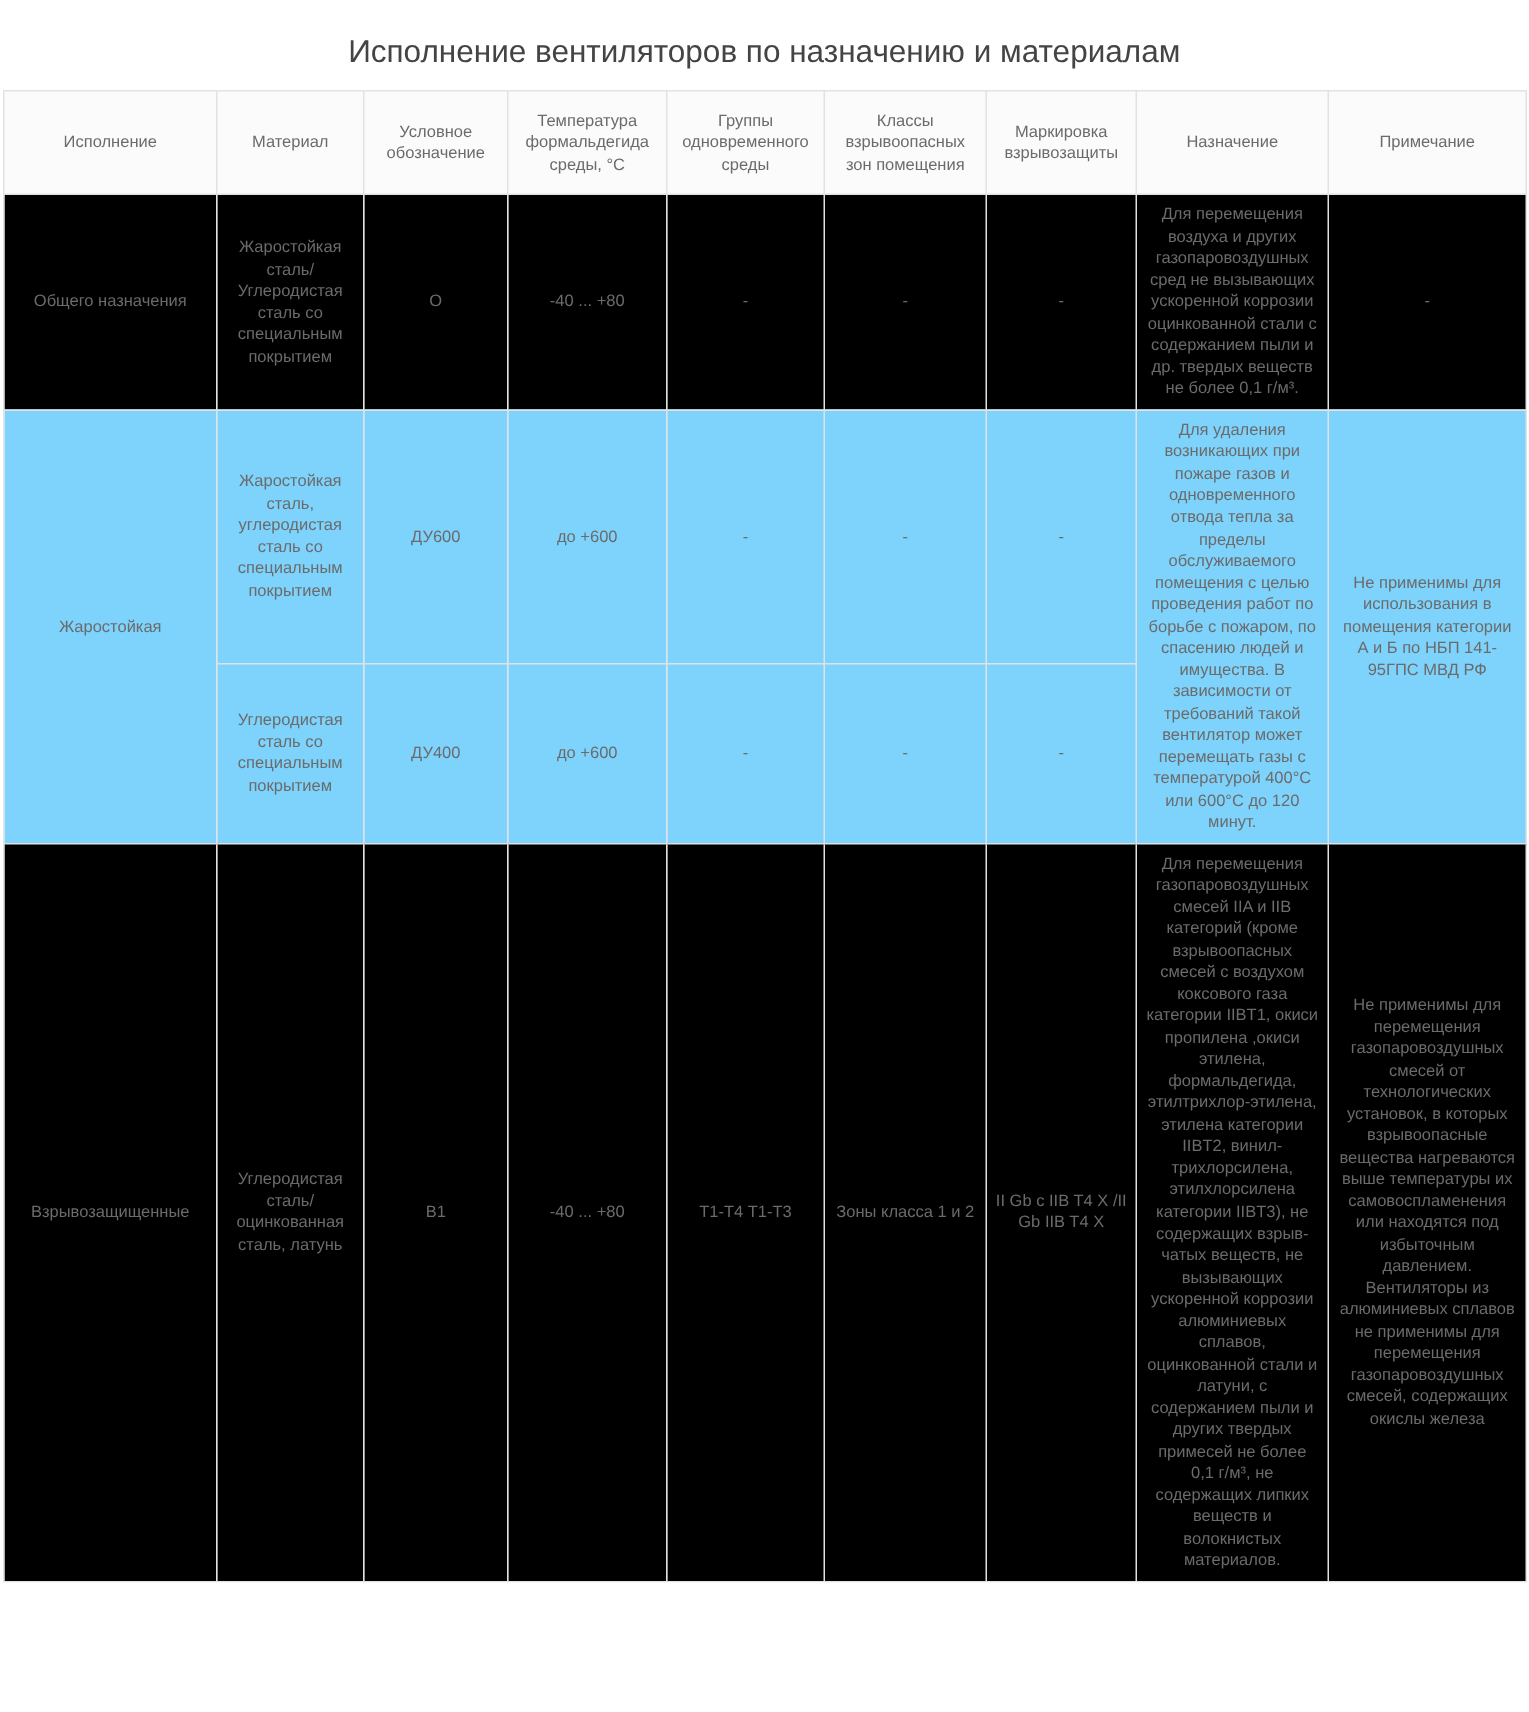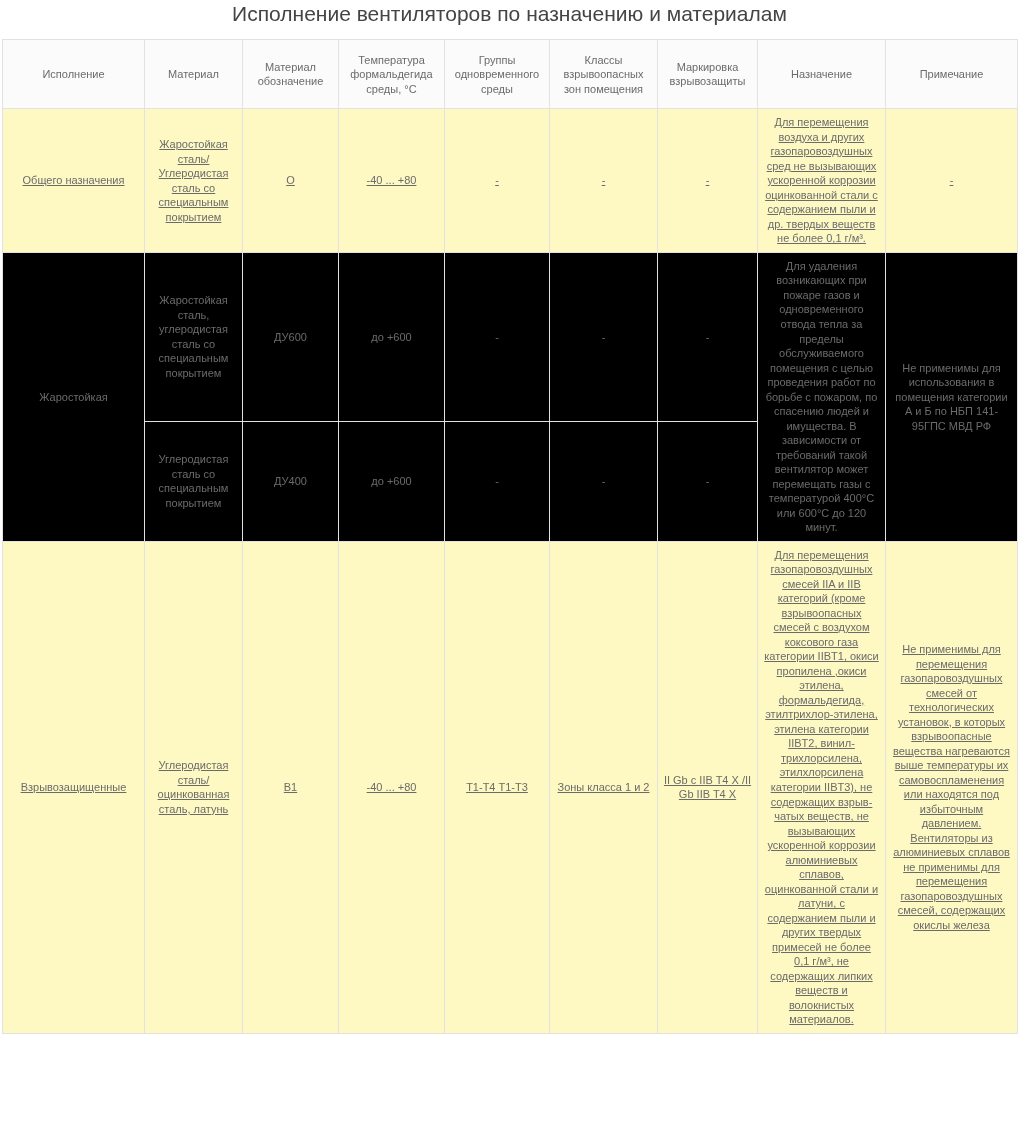--- a/index.html
+++ b/index.html
@@ -15,21 +15,21 @@
   }
   .page {
     width: 1019px;
     box-sizing: border-box;
   }
   .page-title {
     text-align: center;
     font-size: 21px;
     font-weight: 400;
     color: #444444;
-    margin: 0 0 12px 0;
+    margin: 21px 0 12px 0;
     line-height: 1.3;
   }
   table.spec-table {
     border-collapse: collapse;
     width: 1015px;
     margin: 0 2px;
     table-layout: fixed;
   }
   table.spec-table th,
   table.spec-table td {
@@ -51,25 +51,24 @@
   }
   table.spec-table td {
     font-size: 11px;
     color: #6b6b6b;
   }
   td.first-col {
     font-size: 12px;
     color: #555555;
   }
   tr.band-alt td {
-    background: #000000;
+    background: #7dd3fc;
   }
   tr.band-plain td {
-    background: #fef9c3;
-    text-decoration: underline;
+    background: #000000;
   }
   
   col.c0 { width: 142px; }
   col.c1 { width: 98px; }
   col.c2 { width: 96px; }
   col.c3 { width: 106px; }
   col.c4 { width: 105px; }
   col.c5 { width: 108px; }
   col.c6 { width: 100px; }
   col.c7 { width: 128px; }
@@ -95,21 +94,21 @@
         <col class="c4">
         <col class="c5">
         <col class="c6">
         <col class="c7">
         <col class="c8">
     </colgroup>
     <thead>
       <tr>
         <th>Исполнение</th>
         <th>Материал</th>
-        <th>Материал обозначение</th>
+        <th>Условное обозначение</th>
         <th>Температура формальдегида среды, °C</th>
         <th>Группы одновременного среды</th>
         <th>Классы взрывоопасных зон помещения</th>
         <th>Маркировка взрывозащиты</th>
         <th>Назначение</th>
         <th>Примечание</th>
       </tr>
     </thead>
     <tbody>
 

